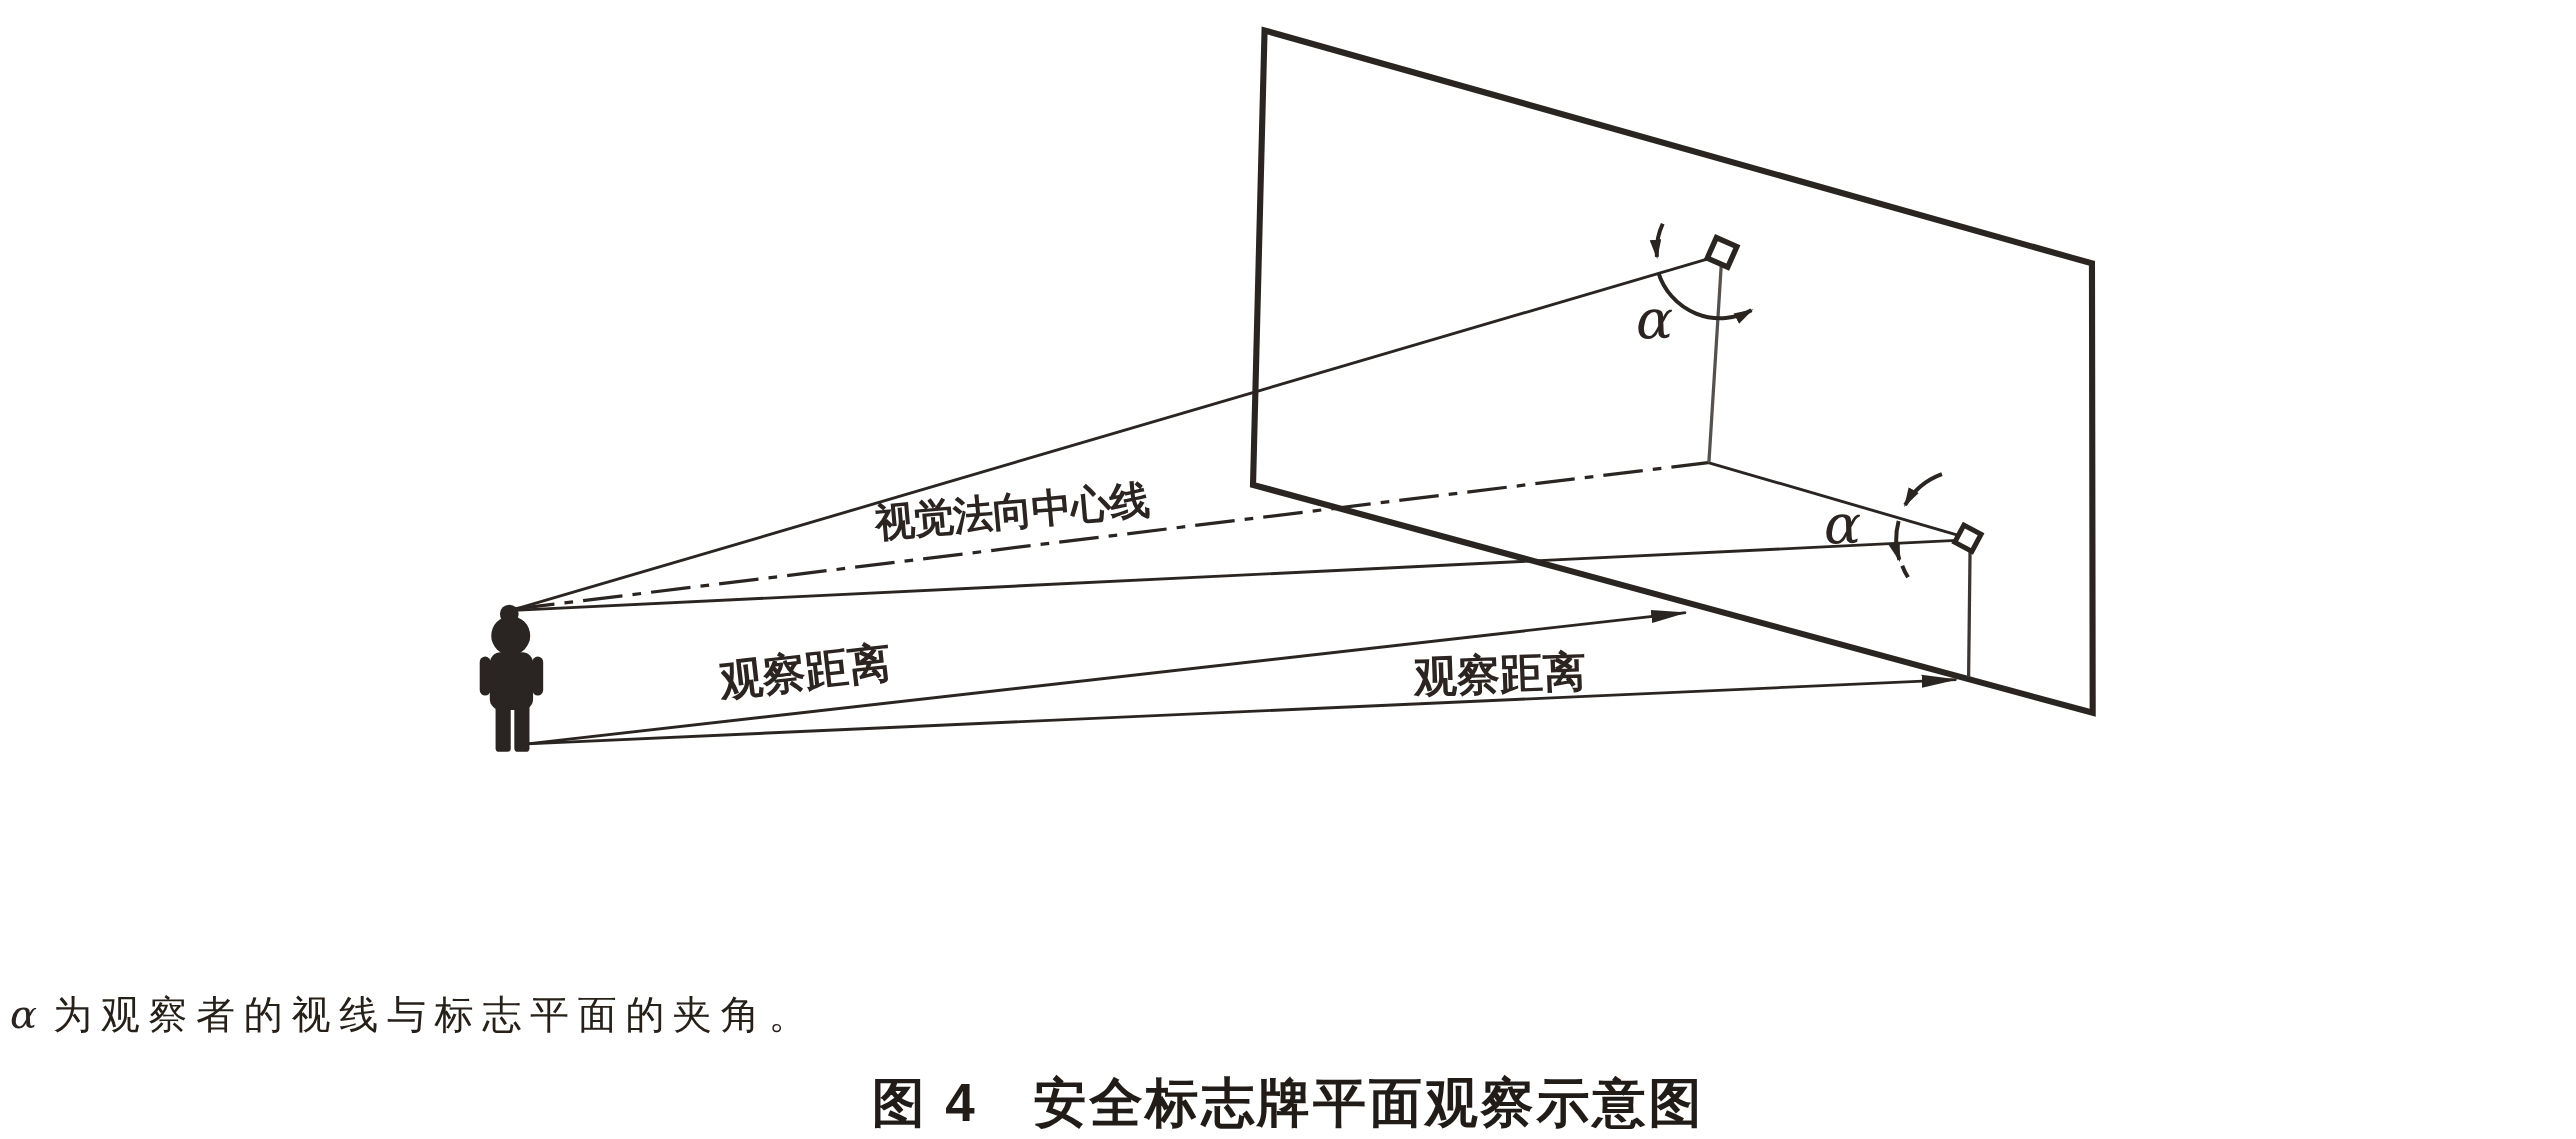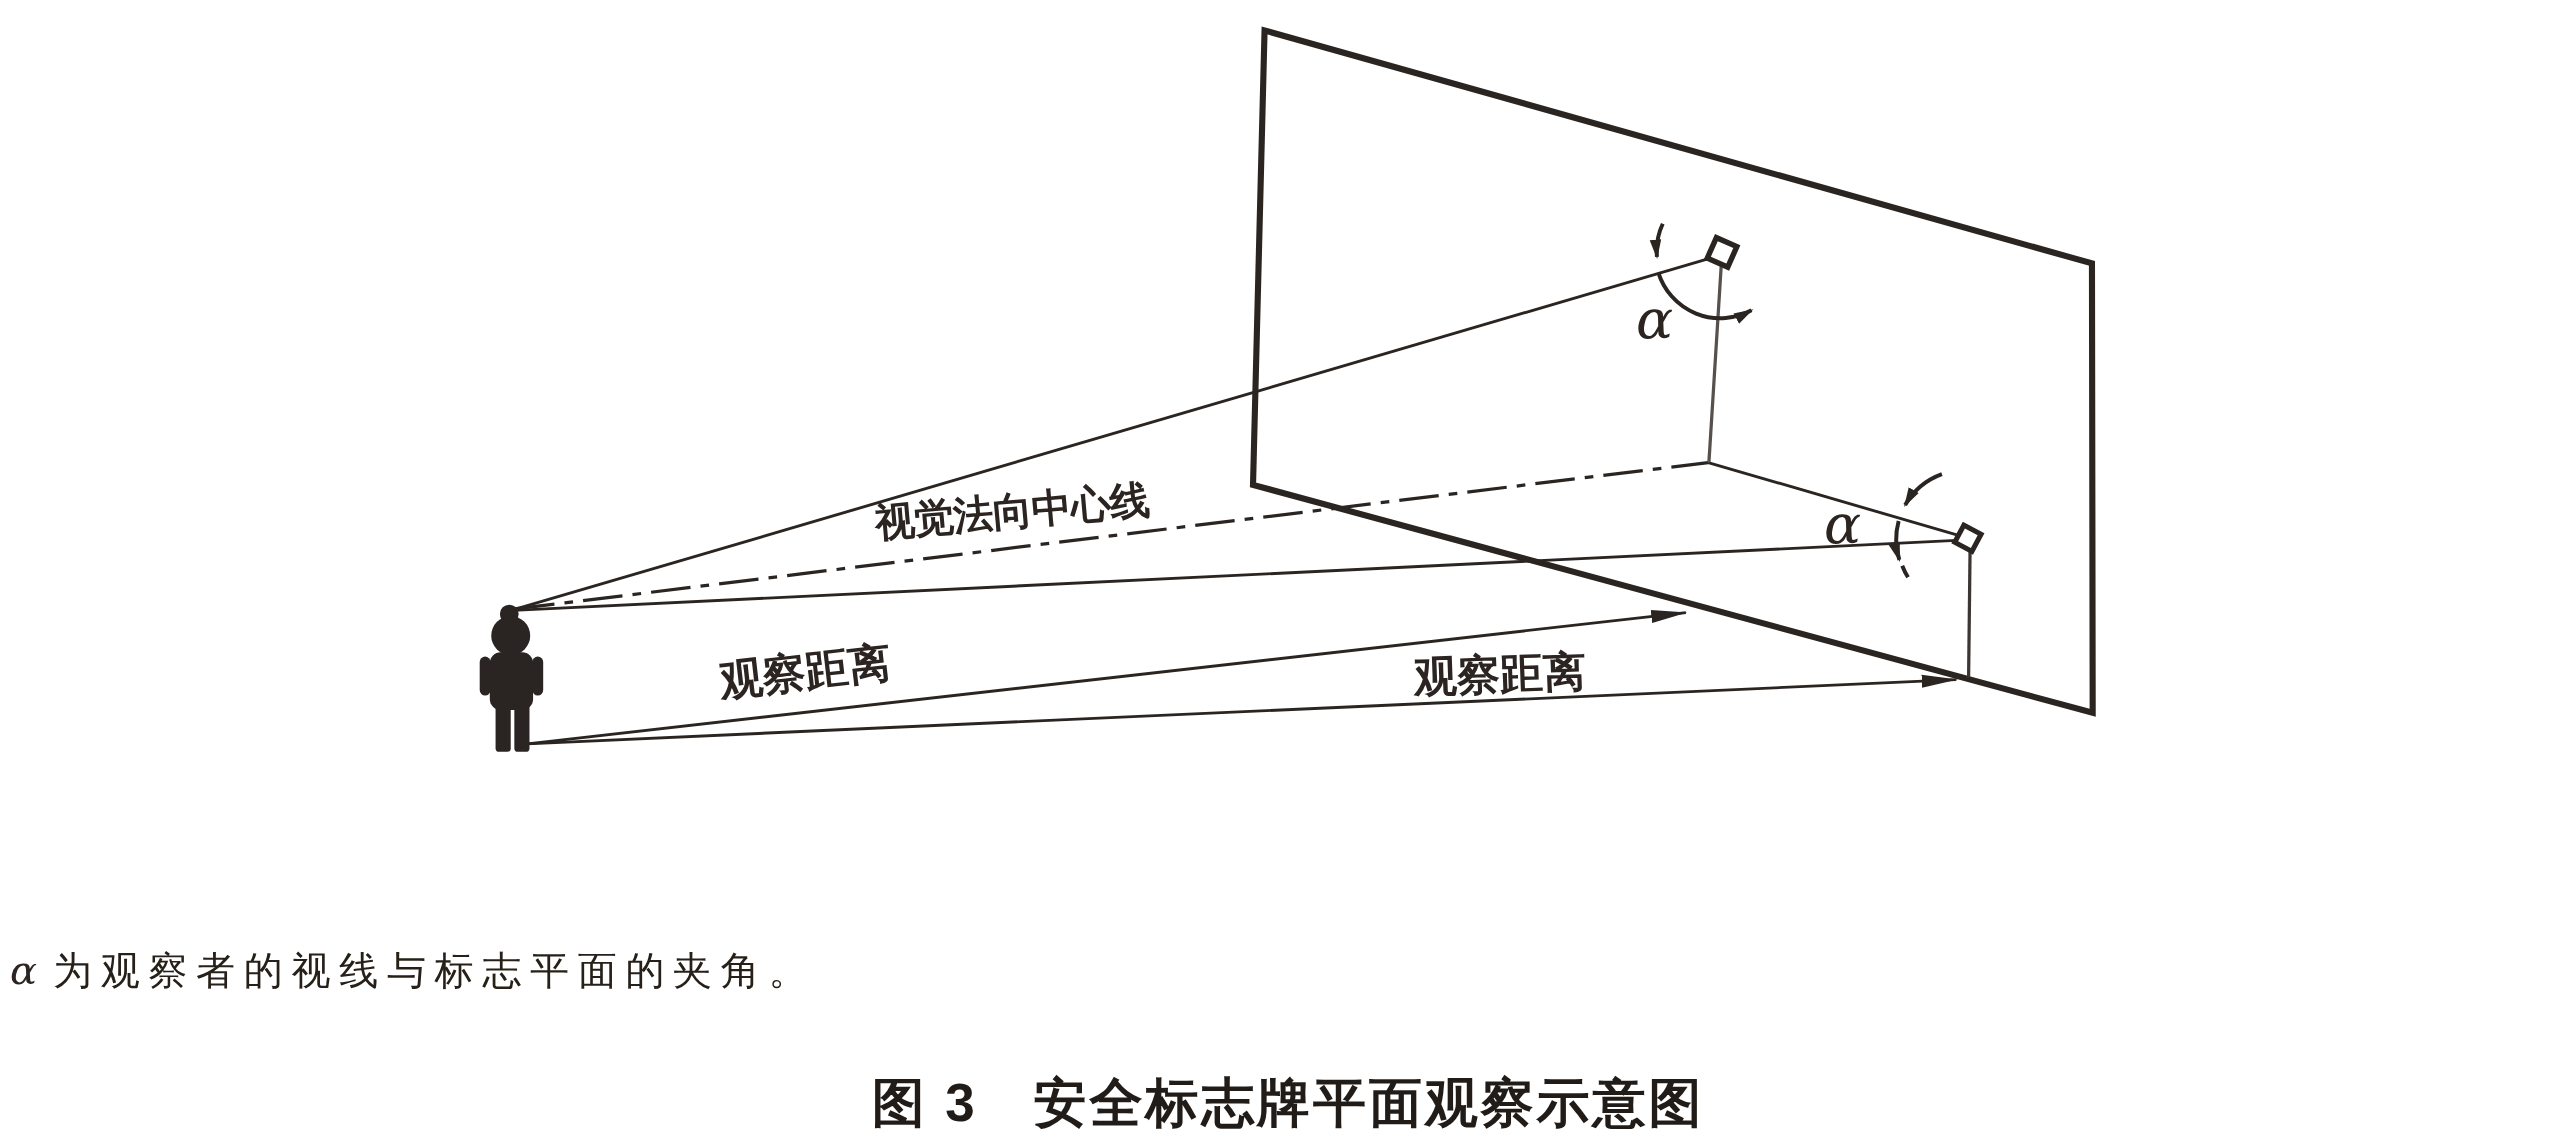--- a/index.html
+++ b/index.html
@@ -8,21 +8,21 @@
   #fig-svg{position:absolute;left:0;top:0;width:2576px;height:1140px;}
   .lbl{position:absolute;white-space:nowrap;color:#2b2421;}
   .lbl-cjk-bold{font-family:"Liberation Serif","DejaVu Serif",serif;font-weight:bold;}
   .lbl-center-line{left:875px;top:496px;font-size:40px;letter-spacing:-0.7px;
                    transform:rotate(-5deg);transform-origin:0 50%;}
   .lbl-dist-left{left:720px;top:653px;font-size:43px;transform:rotate(-6.5deg);transform-origin:0 50%;}
   .lbl-dist-right{left:1414px;top:649px;font-size:43px;transform:rotate(-2deg);transform-origin:0 50%;}
   .alpha{font-family:"DejaVu Serif","Liberation Serif",serif;font-style:italic;color:#2b2421;}
   .alpha-top{left:1636px;top:287px;font-size:55px;}
   .alpha-right{left:1824px;top:492px;font-size:55px;}
-  .caption{left:10px;top:944px;font-size:39px;letter-spacing:8.7px;color:#262019;}
+  .caption{left:10px;top:988px;font-size:39px;letter-spacing:8.7px;color:#262019;}
   .caption .alpha{font-size:40px;letter-spacing:0;margin-right:16px;}
   .fig-title{left:0;right:0;top:1068px;text-align:center;
              font-family:"Liberation Sans","DejaVu Sans",sans-serif;font-weight:700;
              font-size:53px;letter-spacing:2.9px;color:#211c18;}
 </style>
 </head>
 <body>
 
 <div id="screen">
 
@@ -87,16 +87,16 @@
   <div class="lbl lbl-cjk-bold lbl-dist-right">观察距离</div>
 
   <div class="lbl alpha alpha-top">α</div>
 
   <div class="lbl alpha alpha-right">α</div>
 
   <div class="lbl caption">
     <span class="alpha">α</span><span>为观察者的视线与标志平面的夹角。</span>
   </div>
 
-  <div class="lbl fig-title">图 3　安全标志牌平面观察示意图</div>
+  <div class="lbl fig-title">图 4　安全标志牌平面观察示意图</div>
 
 </div>
 
 
 </body></html>

